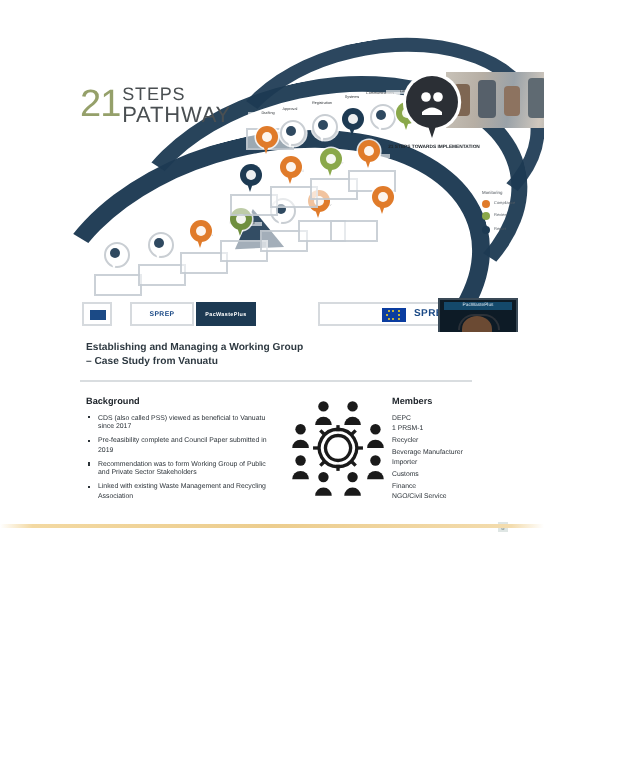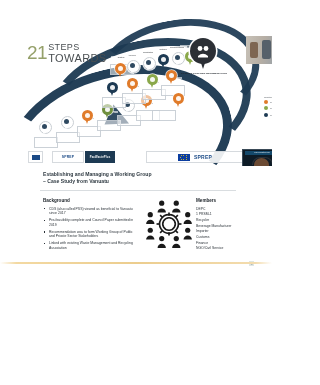--- a/index.html
+++ b/index.html
@@ -6,21 +6,21 @@
   body{width:272px;height:385px;overflow:hidden;
        font-family:"Liberation Sans","DejaVu Sans",sans-serif;
        -webkit-font-smoothing:antialiased;}
 
   
   #page{position:relative;width:272px;height:385px;background:#ffffff;}
 
   #slide{position:absolute;left:0;top:8px;width:272px;height:258px;background:#ffffff;overflow:hidden;}
 
   
-  #hero{position:absolute;left:0;top:8px;width:272px;height:150px;background:#ffffff;overflow:hidden;padding-left:36px;}
+  #hero{position:absolute;left:13px;top:8px;width:272px;height:150px;background:#ffffff;overflow:hidden;}
 
   
   .lockup{position:absolute;left:27px;top:27px;display:flex;align-items:flex-start;}
   .num21{font-size:19px;line-height:19px;font-weight:400;color:#95a06a;letter-spacing:-0.5px;}
   .words{margin-left:1px;display:flex;flex-direction:column;}
   .w-step{font-size:9px;line-height:9.5px;color:#4a4f52;letter-spacing:0.4px;}
   .w-path{font-size:11px;line-height:11.5px;color:#4a4f52;letter-spacing:0.4px;}
 
   
   .road{position:absolute;border-radius:50%;border-style:solid;border-color:#1d3a53;
@@ -118,21 +118,21 @@
 
       <div id="road-a" class="road"></div>
       <div id="road-b" class="road"></div>
       <div id="road-c" class="road"></div>
       <div class="road-arrow"></div>
 
       <div class="lockup">
         <span class="num21">21</span>
         <span class="words">
           <span class="w-step">STEPS</span>
-          <span class="w-path">TOWARDS</span>
+          <span class="w-path">PATHWAY</span>
         </span>
       </div>
 
       <div id="photostrip">
         <div class="blob" style="left:4px;top:6px;width:8px;height:16px;background:#7e6652;"></div>
         <div class="blob" style="left:16px;top:4px;width:9px;height:19px;background:#56606a;"></div>
         <div class="blob" style="left:29px;top:7px;width:8px;height:15px;background:#8d7360;"></div>
         <div class="blob" style="left:41px;top:3px;width:9px;height:20px;background:#5f6a72;"></div>
         <div class="blob" style="left:53px;top:6px;width:8px;height:17px;background:#6e5a49;"></div>
       </div>

